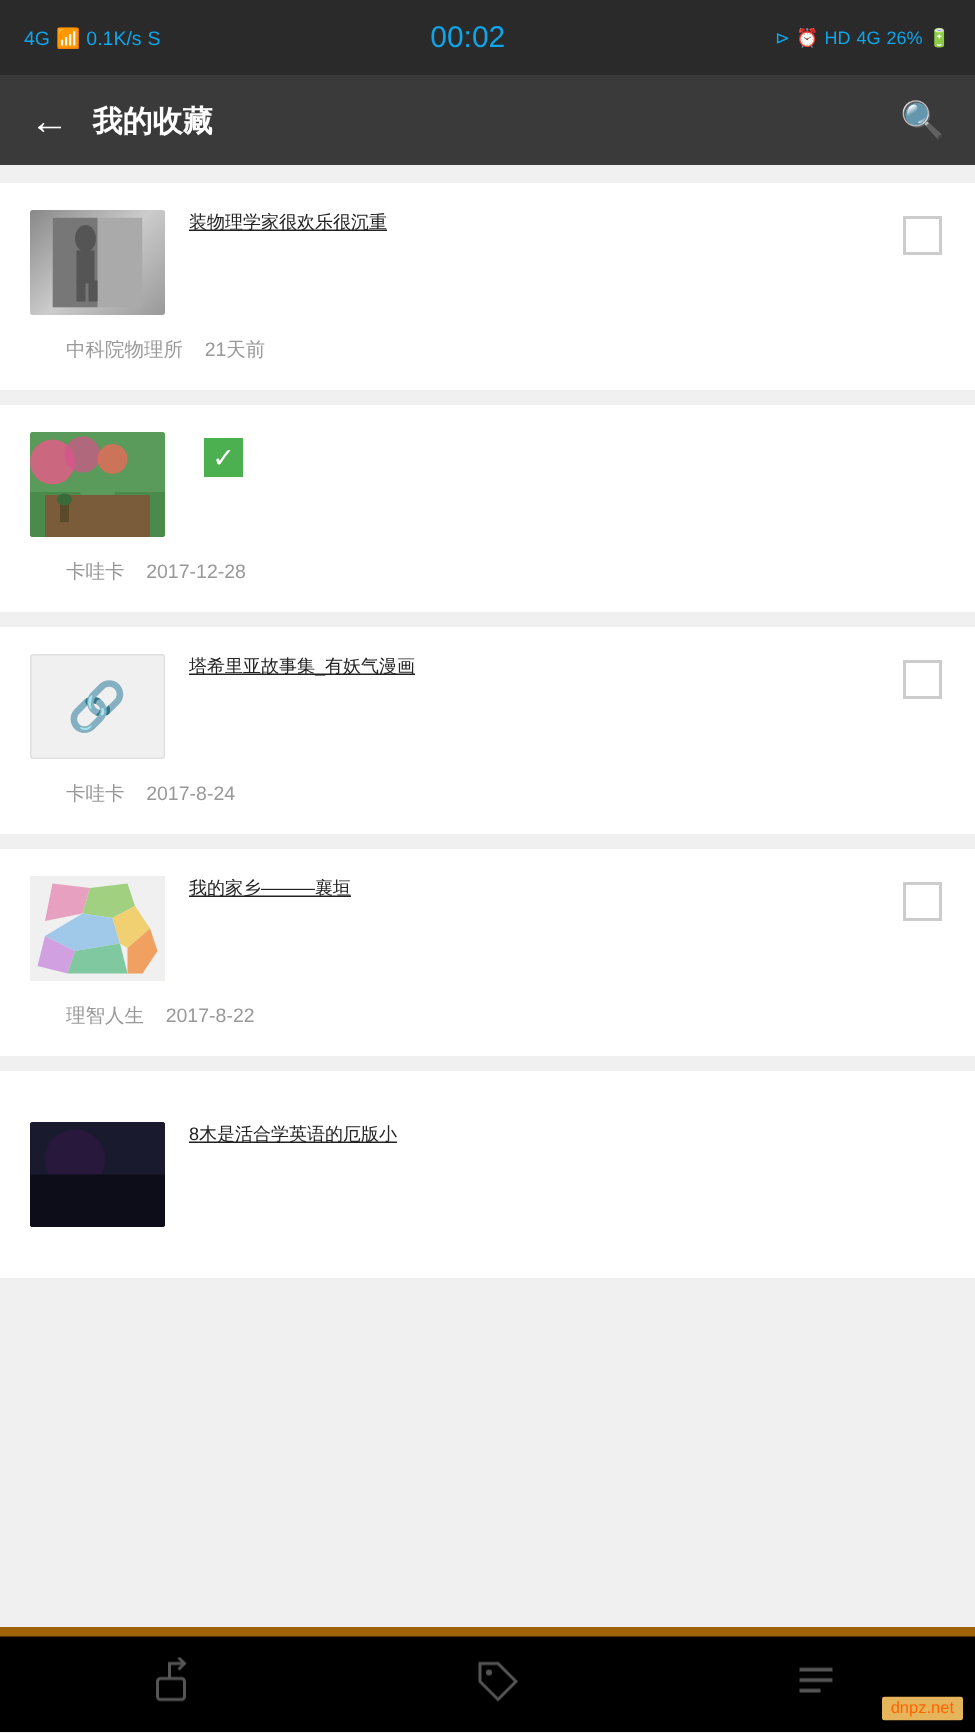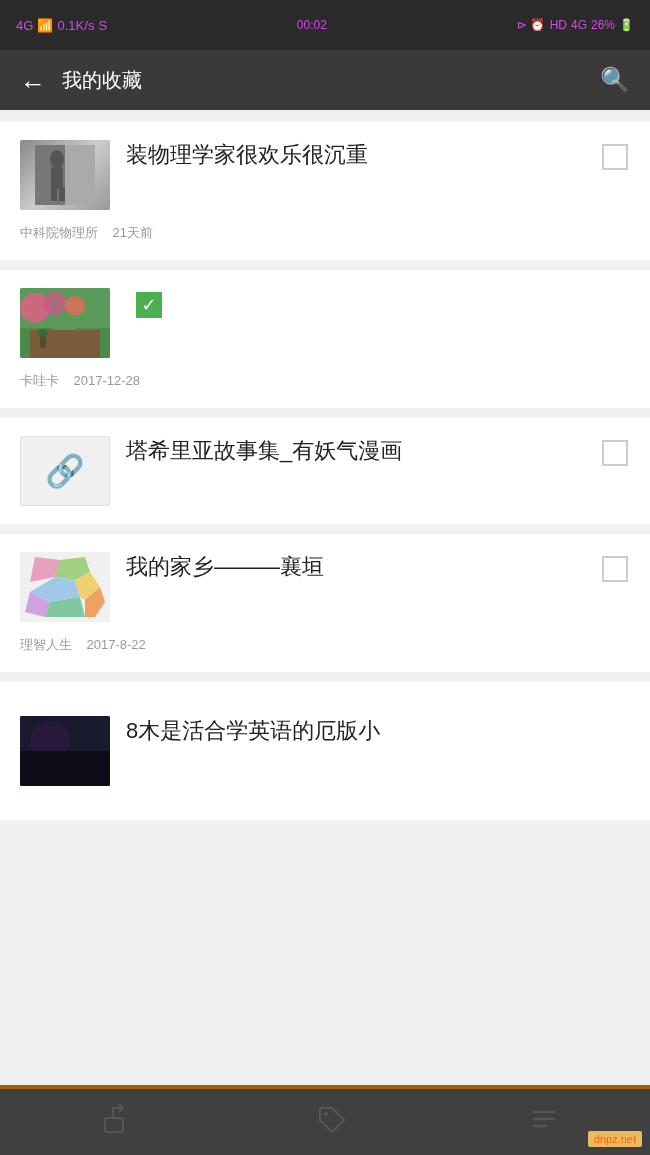--- a/index.html
+++ b/index.html
@@ -13,46 +13,46 @@
     }
 
     
     .status-bar {
       background: #2a2a2a;
       height: 50px;
       display: flex;
       align-items: center;
       justify-content: space-between;
       padding: 0 16px;
-      color: #d946ef;
+      color: #0ea5e9;
       font-size: 13px;
     }
     .status-left { display: flex; align-items: center; gap: 4px; }
-    .status-center { font-size: 12px; font-weight: 500; }
+    .status-center { font-size: 20px; font-weight: 500; }
     .status-right { display: flex; align-items: center; gap: 4px; font-size: 12px; }
 
     
     .nav-bar {
       background: #3a3a3a;
       height: 60px;
       display: flex;
       align-items: center;
       padding: 0 20px;
       justify-content: space-between;
     }
     .nav-back {
       color: white;
       font-size: 26px;
       cursor: pointer;
       line-height: 1;
     }
     .nav-title {
       color: white;
       font-size: 20px;
-      font-weight: 400;
+      font-weight: 700;
       flex: 1;
       margin-left: 16px;
     }
     .nav-search {
       color: white;
       font-size: 24px;
       cursor: pointer;
     }
 
     
@@ -94,30 +94,32 @@
       border-radius: 2px;
       display: flex;
       align-items: center;
       justify-content: center;
     }
     .card-info {
       flex: 1;
       min-width: 0;
     }
     .card-title {
-      font-size: 22px;
+      font-size: 12px;
       color: #222;
       line-height: 1.4;
       margin-bottom: 8px;
       word-break: break-all;
+      text-decoration: underline;
     }
     .card-meta {
       font-size: 13px;
       color: #999;
       margin-top: 14px;
+      margin-left: 24px;
     }
     .card-checkbox {
       width: 28px;
       height: 28px;
       flex-shrink: 0;
       margin-left: 10px;
       margin-top: 4px;
     }
     .checkbox-empty {
       width: 26px;
@@ -172,22 +174,22 @@
       font-size: 32px;
     }
 
     
     .bottom-bar {
       position: fixed;
       bottom: 0;
       left: 0;
       width: 650px;
       height: 70px;
-      background: #404040;
-      border-top: 4px solid #a16207;
+      background: #000000;
+      border-top: 6px solid #a16207;
       display: flex;
       align-items: center;
       justify-content: space-around;
       padding-left: 12px;
     }
     .bottom-btn {
       display: flex;
       flex-direction: column;
       align-items: center;
       justify-content: center;
@@ -310,20 +312,25 @@
       <div class="card-thumb-link">
         <span class="link-icon">🔗</span>
       </div>
       <div class="card-info">
         <div class="card-title">塔希里亚故事集_有妖气漫画</div>
       </div>
       <div class="card-checkbox">
         <div class="checkbox-empty"></div>
       </div>
     </div>
+    <div class="card-meta">
+      <span>卡哇卡</span>
+      &nbsp;&nbsp;
+      <span>2017-8-24</span>
+    </div>
   </div>
 
   <div class="card">
     <div class="card-content">
       <div class="card-thumb">
         <div class="img-map">
           <svg width="90" height="70" viewBox="0 0 90 70" xmlns="http://www.w3.org/2000/svg">
             <rect width="90" height="70" fill="#f0f0f0"></rect>
             <polygon points="15,5 40,8 35,25 10,30" fill="#e8a0c0"></polygon>
             <polygon points="40,8 65,5 70,20 55,28 35,25" fill="#a0d080"></polygon>

